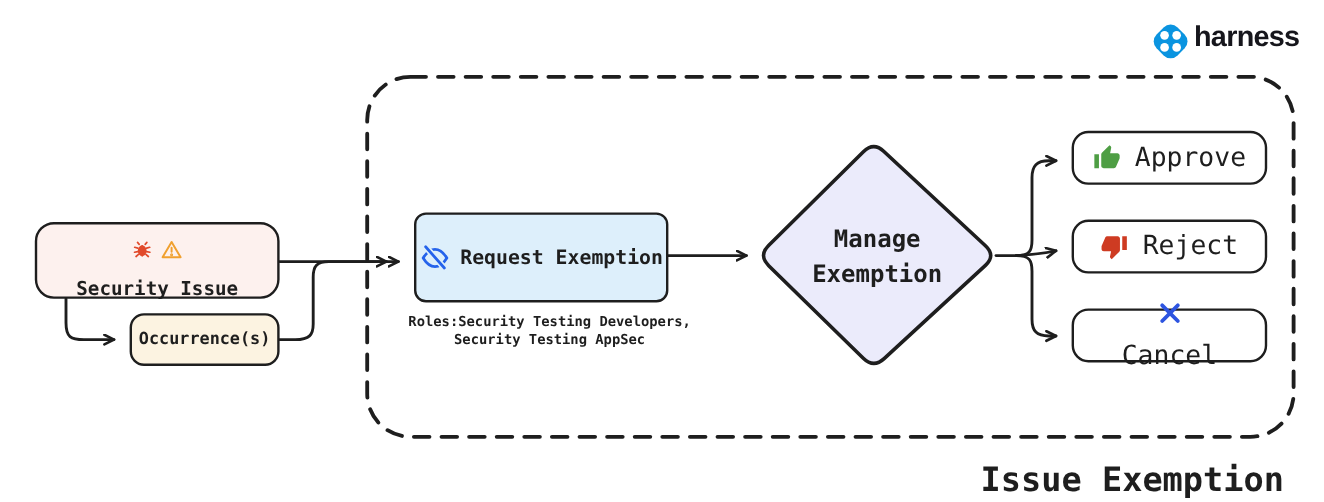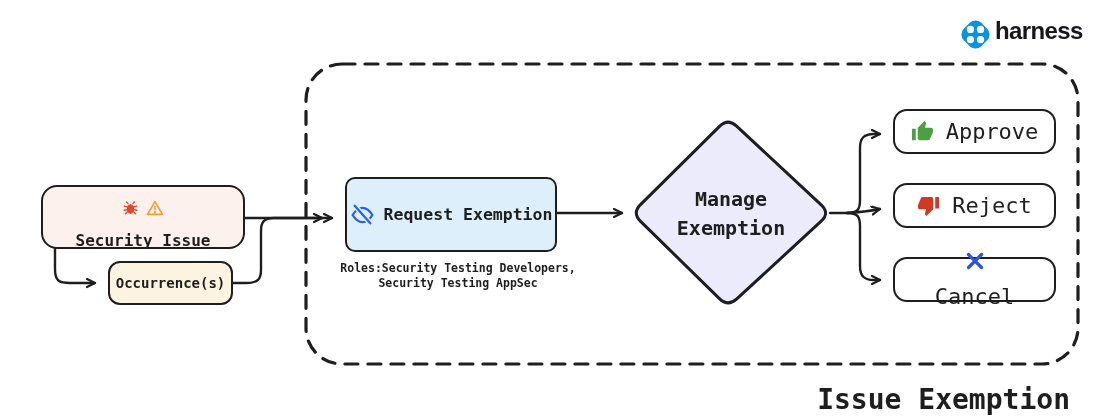--- a/index.html
+++ b/index.html
@@ -14,21 +14,21 @@
   .node {
     position:absolute; z-index:2; box-sizing:border-box;
     display:flex; align-items:center; justify-content:center;
     border:2.6px solid #1e1e1e; background:#fff;
   }
   .node .lbl { white-space:nowrap; }
 
   .security-issue {
     left:29px; top:185px; width:204px; height:64px;
     border-radius:16px; background:#fdf1ee;
-    flex-direction:column; gap:14px; padding-top:14px;margin-left:12px;
+    flex-direction:column; gap:14px; padding-top:14px;
   }
   .security-issue .icons { display:flex; gap:7px; align-items:center; }
   .security-issue .lbl { font-size:16px; font-weight:600; }
 
   .occurrences {
     left:108px; top:261px; width:125px; height:44px;
     border-radius:12px; background:#fcf3e1; border-width:2.2px;
   }
   .occurrences .lbl { font-size:14px; font-weight:600; }
 

